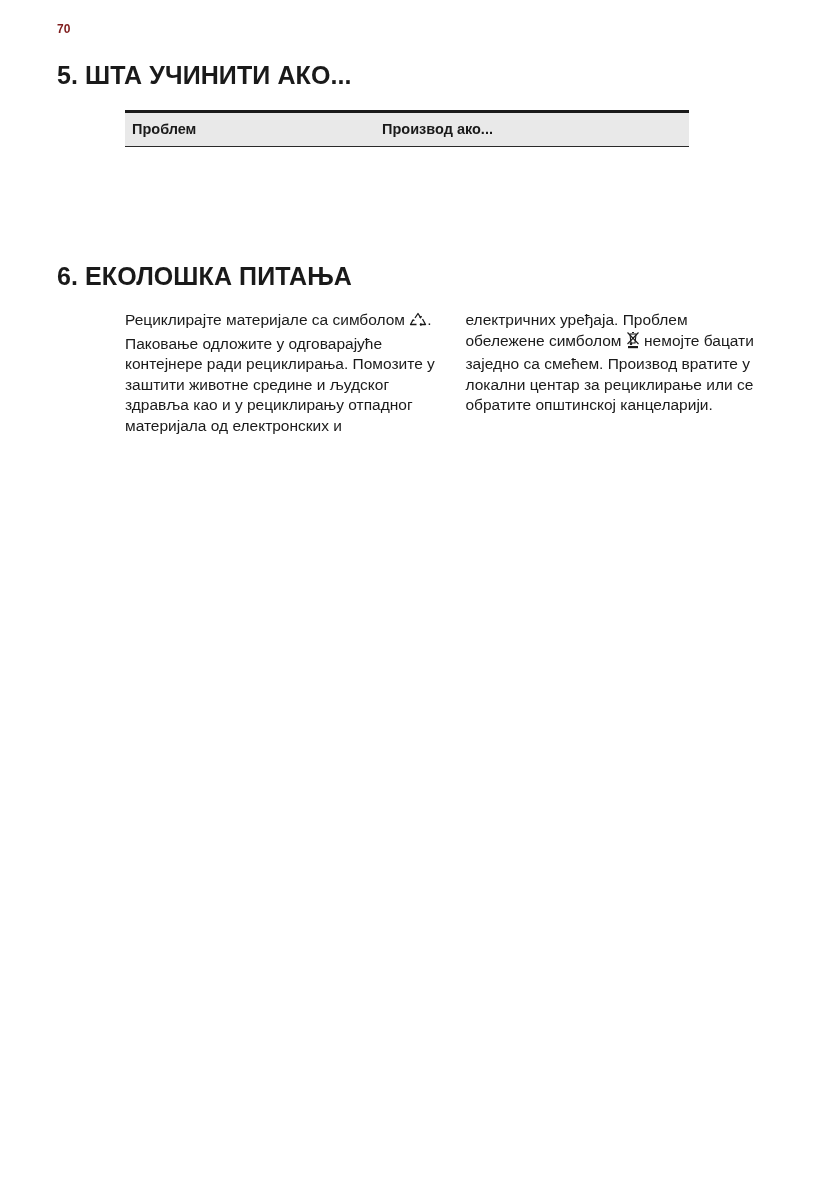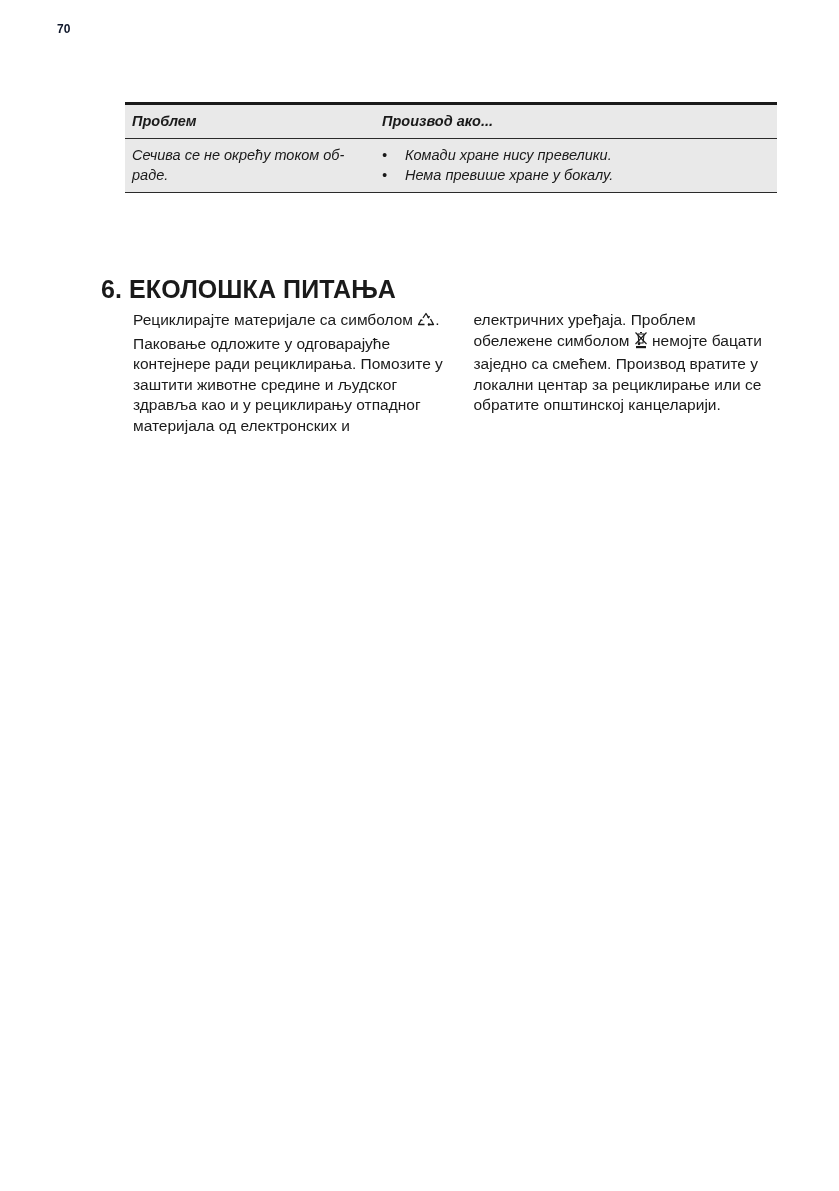--- a/index.html
+++ b/index.html
@@ -6,97 +6,82 @@
     html, body {
       width: 839px; height: 1191px;
       background: #ffffff;
       color: #1a1a1a;
       font-family: "Liberation Sans", sans-serif;
       overflow: hidden;
     }
     .page { position: relative; width: 839px; height: 1191px; }
     .page-number {
       position: absolute; left: 57px; top: 22px;
-      font-size: 12px; font-weight: bold; color: #0f172a;
+      font-size: 12px; font-weight: bold; color: #7f1d1d;
     }
     .section-title {
       position: absolute; left: 57px;
       font-size: 25px; font-weight: bold; color: #1a1a1a;
       letter-spacing: 0.1px;
     }
     .title-5 { top: 61px; }
-    .title-6 { top: 275px; margin-left: 44px; }
+    .title-6 { top: 262px; }
 
     table.trouble {
-      position: absolute; left: 125px; top: 102px;
-      width: 652px;
+      position: absolute; left: 125px; top: 110px;
+      width: 564px;
       border-collapse: collapse;
       background: #e9e9e9;
       font-size: 14.5px;
       border-top: 3px solid #1a1a1a;
-      font-style: italic;
     }
     table.trouble th, table.trouble td {
       text-align: left; vertical-align: top;
       padding: 6px 7px 7px 7px;
       line-height: 20px;
       border-bottom: 1px solid #2a2a2a;
     }
     table.trouble th { font-weight: bold; padding-top: 6px; padding-bottom: 7px; }
     table.trouble .col1 { width: 250px; }
     table.trouble td.col2 { padding-left: 7px; }
     ul.checks { list-style: none; }
     ul.checks li { position: relative; padding-left: 23px; }
     ul.checks li .bullet {
       position: absolute; left: 0; top: 0; width: 10px; text-align: left;
     }
 
     .eco {
       position: absolute; top: 310px; left: 125px;
       width: 645px;
       display: flex; gap: 16px;
-      font-size: 15.5px; line-height: 20.5px; margin-left: 8px;
+      font-size: 15.5px; line-height: 20.5px;
     }
     .eco .col { width: 325px; }
     .eco .col.right { width: 305px; margin-left: 0; }
     .inline-icon {
       display: inline-block; vertical-align: -3px;
     }
   </style>
 </head>
 <body>
 
 <div class="page">
 
   <div class="page-number">70</div>
 
+  <h1 class="section-title title-5">5. ШТА УЧИНИТИ АКО...</h1>
 
   <table class="trouble">
     <thead>
       <tr>
         <th class="col1">Проблем</th>
         <th class="col2">Производ ако...</th>
       </tr>
     </thead>
     <tbody>
-      <tr>
-        <td class="col1">Сечива се не окрећу током об-раде.</td>
-        <td class="col2">
-          <ul class="checks">
-            <li>
-              <span class="bullet">•</span>
-              <span>Комади хране нису превелики.</span>
-            </li>
-            <li>
-              <span class="bullet">•</span>
-              <span>Нема превише хране у бокалу.</span>
-            </li>
-          </ul>
-        </td>
-      </tr>
     </tbody>
   </table>
 
   <h1 class="section-title title-6">6. ЕКОЛОШКА ПИТАЊА</h1>
 
   <div class="eco">
     <p class="col left"><span>Рециклирајте материјале са симболом </span><span class="inline-icon"><svg width="18" height="16" viewBox="0 0 18 16" fill="none" stroke="#1a1a1a" stroke-width="1.3" stroke-linejoin="round">
           <path d="M6 6 L9 1.5 L11.5 5.5"></path>
           <path d="M10.5 4.6 L11.6 5.7 L12.5 4.2"></path>
           <path d="M13.5 7 L16.5 12.5 L11.5 12.5"></path>

